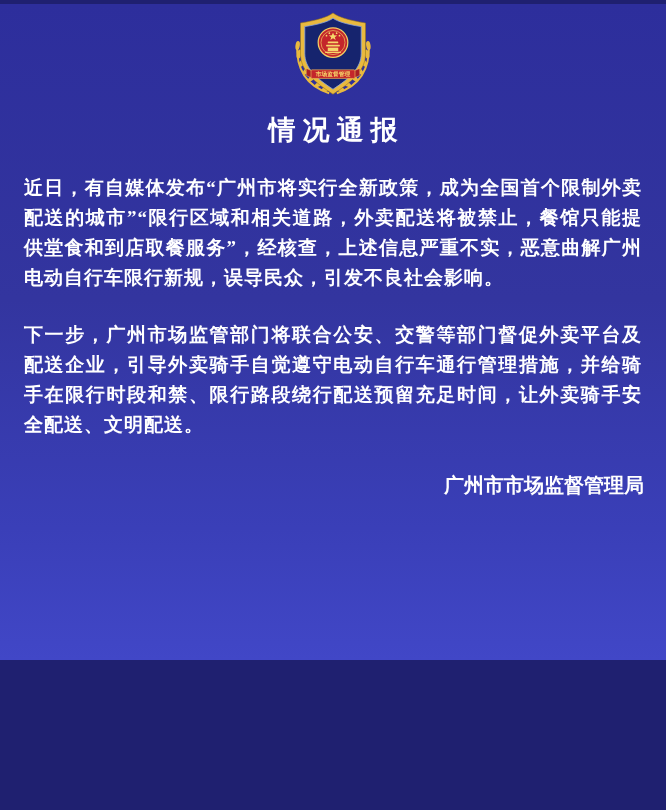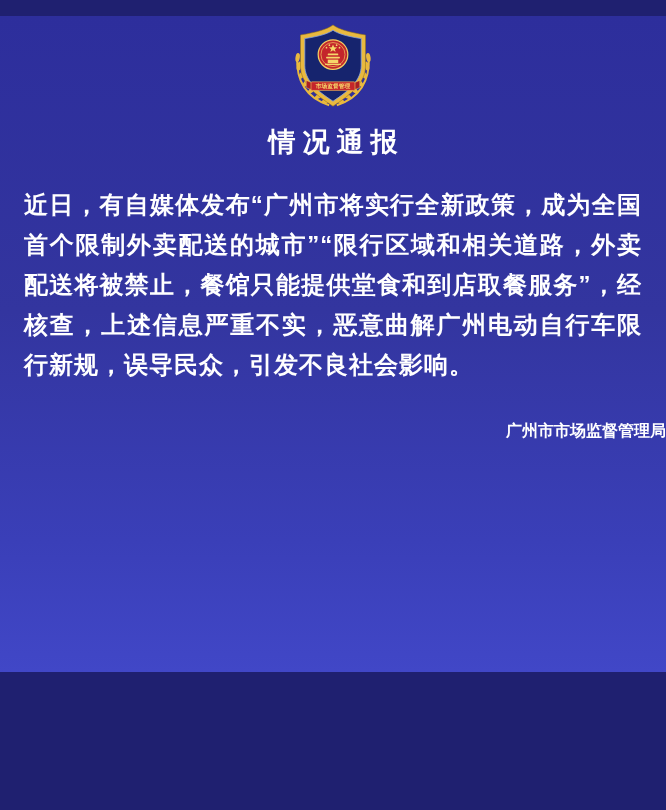--- a/index.html
+++ b/index.html
@@ -1,51 +1,52 @@
 <!DOCTYPE html>
 <html><head>
 <meta charset="utf-8">
 <style>
   html,body{margin:0;padding:0;background:#1f2070;}
   .page{
     position:relative;
     width:666px;height:656px;
-    margin:16px auto;
+    margin:4px auto;
     background:linear-gradient(180deg,#2d2e9c 0%,#33359f 45%,#3a3fb8 80%,#4147c7 100%);
-    font-family:Liberation Sans, sans-serif;
+    font-family:Liberation Serif, serif;
     overflow:hidden;
   }
   .badge-wrap{display:flex;justify-content:center;padding-top:8px;}
   .badge-wrap svg{width:96px;height:86px;display:block;}
   .notice-title{
     margin:14px 0 0;
     text-align:center;
     color:#ffffff;
     font-size:27px;
     font-weight:bold;
     letter-spacing:7px;
     text-indent:7px; 
   }
   .notice-body{padding:25px 24px 0 24px;}
   .notice-body p{
     margin:0 0 27px 0;
     color:#ffffff;
-    font-size:24px;
+    font-size:19px;
     font-weight:600;
-    line-height:40px;
+    line-height:30px;
     letter-spacing:1px;
     text-align:justify;
   }
   .signature{
     margin-top:10px;
     color:#ffffff;
-    font-size:16px;
+    font-size:20px;
     font-weight:600;
     text-align:right;
     line-height:37px;
+    padding-right:22px;
   }
   .sig-date{padding-right:22px;}
 </style>
 </head>
 <body>
 
 <div class="page">
 
   <div class="badge-wrap">
     <svg viewBox="0 0 100 90" aria-hidden="true">
@@ -96,19 +97,20 @@
         <rect x="27" y="60.5" width="46" height="9" rx="1" fill="#c4252b" stroke="#f3ce63" stroke-width="0.6"></rect>
         <text x="50" y="67.3" text-anchor="middle" font-size="6" font-weight="bold" fill="#f6d76a">市场监督管理</text>
       </g>
     </svg>
   </div>
 
   <h1 class="notice-title">情况通报</h1>
 
   <div class="notice-body">
     <p>近日，有自媒体发布“广州市将实行全新政策，成为全国首个限制外卖配送的城市”“限行区域和相关道路，外卖配送将被禁止，餐馆只能提供堂食和到店取餐服务”，经核查，上述信息严重不实，恶意曲解广州电动自行车限行新规，误导民众，引发不良社会影响。</p>
+    <p>下一步，广州市场监管部门将联合公安、交警等部门督促外卖平台及配送企业，引导外卖骑手自觉遵守电动自行车通行管理措施，并给骑手在限行时段和禁、限行路段绕行配送预留充足时间，让外卖骑手安全配送、文明配送。</p>
   </div>
 
   <div class="signature">
     <div>广州市市场监督管理局</div>
   </div>
 
 </div>
 
 </body></html>

